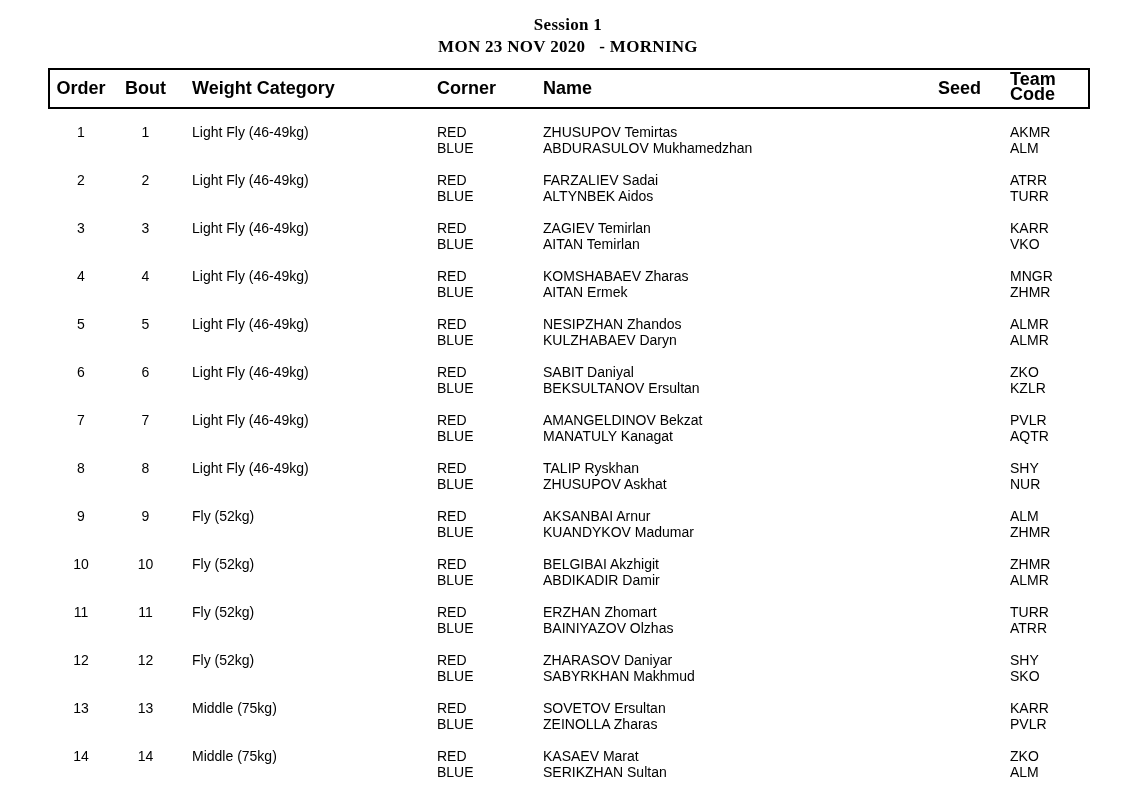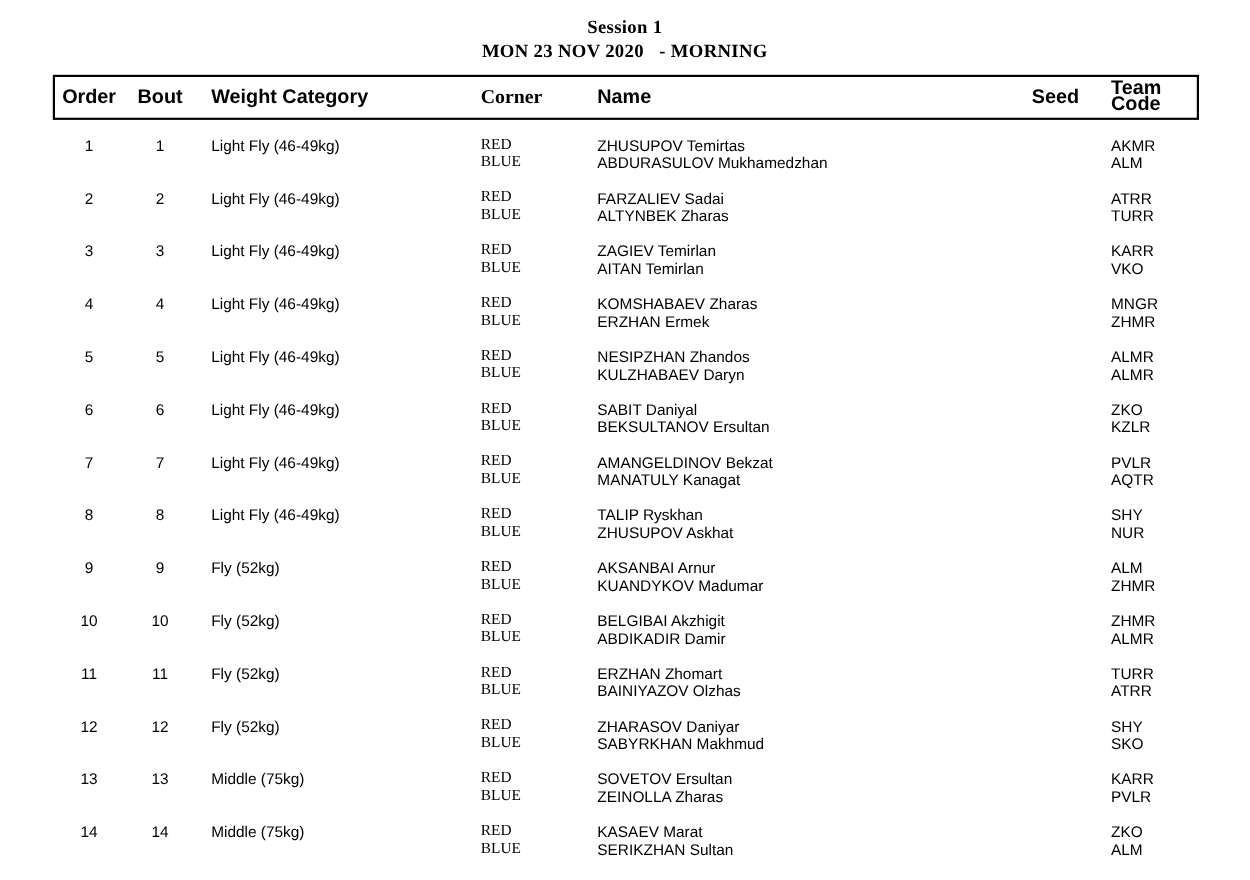--- a/index.html
+++ b/index.html
@@ -28,21 +28,21 @@
   .daypart { margin-left: 14px; }
 
   
   .grid {
     display: grid;
     grid-template-columns: 66px 63px 256px 108px 395px 72px 80px;
   }
   .c-order  { text-align: center; }
   .c-bout   { text-align: center; }
   .c-weight { padding-left: 15px; }
-  .c-corner { padding-left: 4px; font-family: Liberation Serif, serif; }
+  .c-corner { padding-left: 4px; }
   .c-name   { padding-left: 2px; }
   .c-seed   { padding-left: 2px; }
   .c-team   { padding-left: 2px; }
 
   
   .header-border {
     position: absolute;
     left: 48px;
     top: 68px;
     width: 1042px;
@@ -130,21 +130,21 @@
   <div class="grid bout-row">
     <div class="c-order">2</div>
     <div class="c-bout">2</div>
     <div class="c-weight">Light Fly (46-49kg)</div>
     <div class="c-corner">
       <div class="line">RED</div>
       <div class="line">BLUE</div>
     </div>
     <div class="c-name">
       <div class="line">FARZALIEV Sadai</div>
-      <div class="line">ALTYNBEK Zharas</div>
+      <div class="line">ALTYNBEK Aidos</div>
     </div>
     <div class="c-seed">
       <div class="line"></div>
       <div class="line"></div>
     </div>
     <div class="c-team">
       <div class="line">ATRR</div>
       <div class="line">TURR</div>
     </div>
   </div>
@@ -174,21 +174,21 @@
   <div class="grid bout-row">
     <div class="c-order">4</div>
     <div class="c-bout">4</div>
     <div class="c-weight">Light Fly (46-49kg)</div>
     <div class="c-corner">
       <div class="line">RED</div>
       <div class="line">BLUE</div>
     </div>
     <div class="c-name">
       <div class="line">KOMSHABAEV Zharas</div>
-      <div class="line">ERZHAN Ermek</div>
+      <div class="line">AITAN Ermek</div>
     </div>
     <div class="c-seed">
       <div class="line"></div>
       <div class="line"></div>
     </div>
     <div class="c-team">
       <div class="line">MNGR</div>
       <div class="line">ZHMR</div>
     </div>
   </div>

